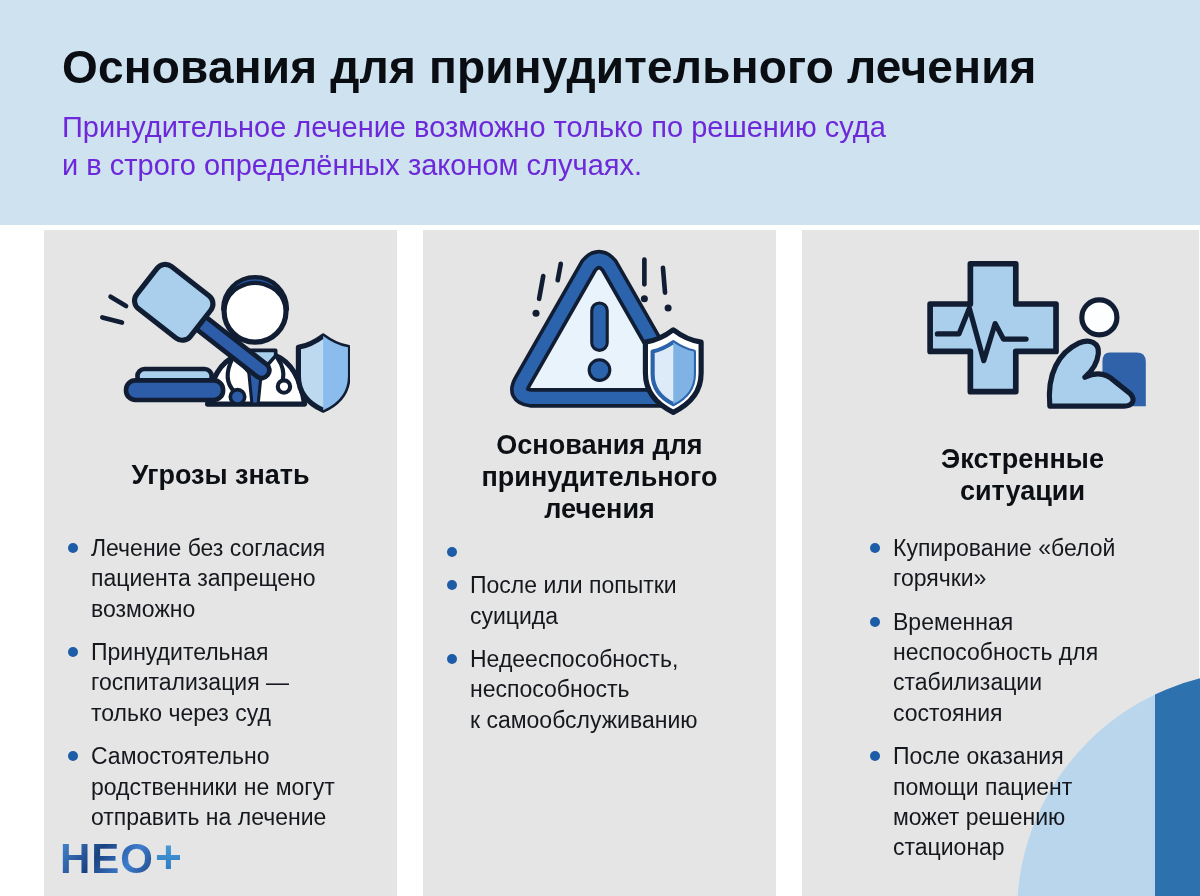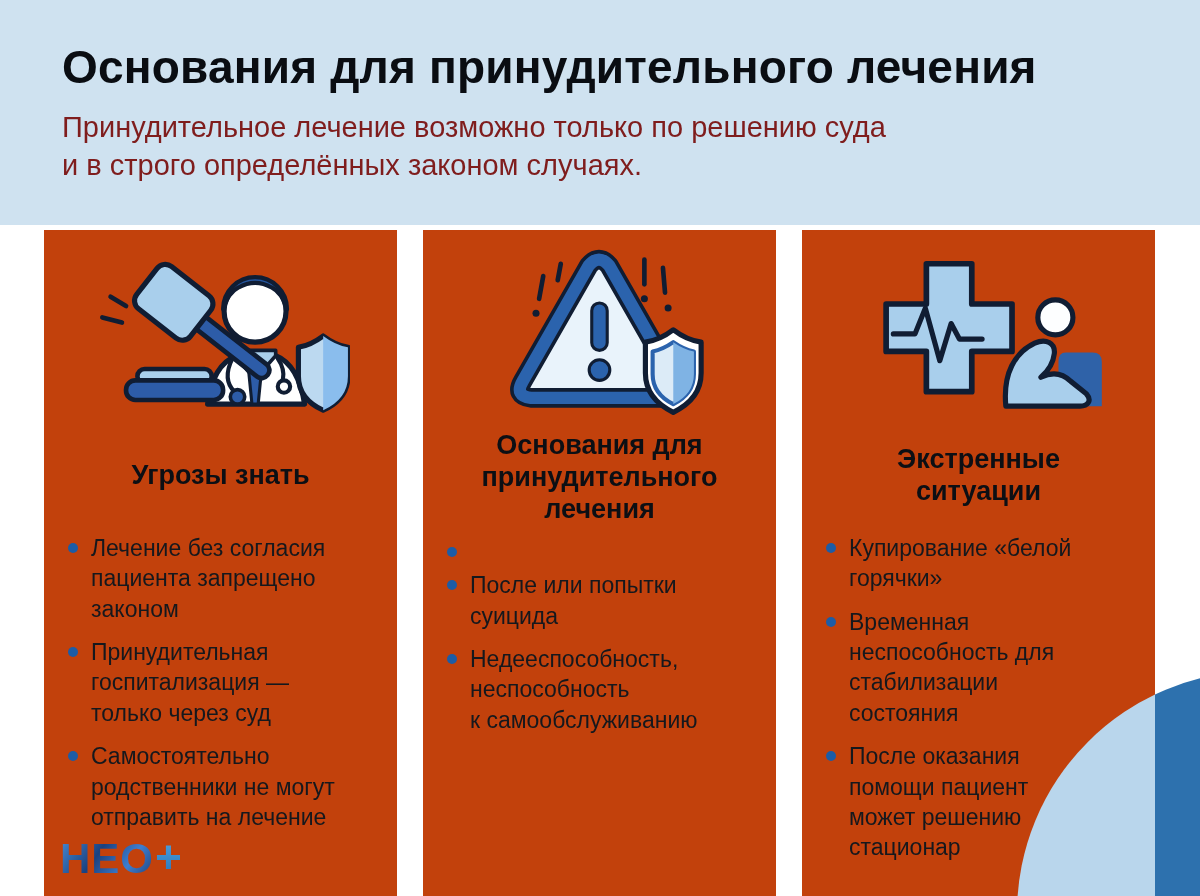--- a/index.html
+++ b/index.html
@@ -13,32 +13,32 @@
   
   .header {
     position:absolute; left:0; top:0; width:1200px; height:225px;
     background:#cfe2f0; box-sizing:border-box; padding:40px 40px 0 62px;
   }
   .page-title {
     margin:0; font-size:46px; font-weight:800; letter-spacing:0.2px;
     color:#0a0d12;
   }
   .page-subtitle {
-    margin-top:15px; font-size:29px; line-height:1.3; color:#7f1d1d;
+    margin-top:15px; font-size:29px; line-height:1.3; color:#6d28d9;
     white-space:pre-line; font-weight:400;
   }
 
   
   .card {
     position:absolute; top:230px; width:353px; height:666px;
-    background:#c2410c;
+    background:#e5e5e5;
   }
   #card-0 { left:44px; }
   #card-1 { left:423px; }
-  #card-2 { left:802px; }
+  #card-2 { left:802px;padding-left:44px; }
 
   .card-inner { position:relative; z-index:3; height:100%; display:flex; flex-direction:column; }
   .icon-wrap {
     height:185px; margin-top:14px;
     display:flex; align-items:center; justify-content:center;
   }
   .card-title {
     min-height:92px; display:flex; align-items:center; justify-content:center;
     text-align:center; font-size:27px; font-weight:800; line-height:1.19;
     color:#0c0f14; white-space:pre-line; padding:0 6px;
@@ -112,21 +112,21 @@
           <path d="M224,84 q12,9 24,11 v28 q0,22 -24,33 z" fill="#8abded" stroke="none"></path>
         </g>
       </svg>
     </div>
     <div class="card-title">Угрозы знать</div>
     <div class="bullets">
       <div class="bullet">
         <span class="dot"></span>
         <span class="bullet-text">Лечение без согласия
 пациента запрещено
-законом</span>
+возможно</span>
       </div>
       <div class="bullet">
         <span class="dot"></span>
         <span class="bullet-text">Принудительная
 госпитализация —
 только через суд</span>
       </div>
       <div class="bullet">
         <span class="dot"></span>
         <span class="bullet-text">Самостоятельно

